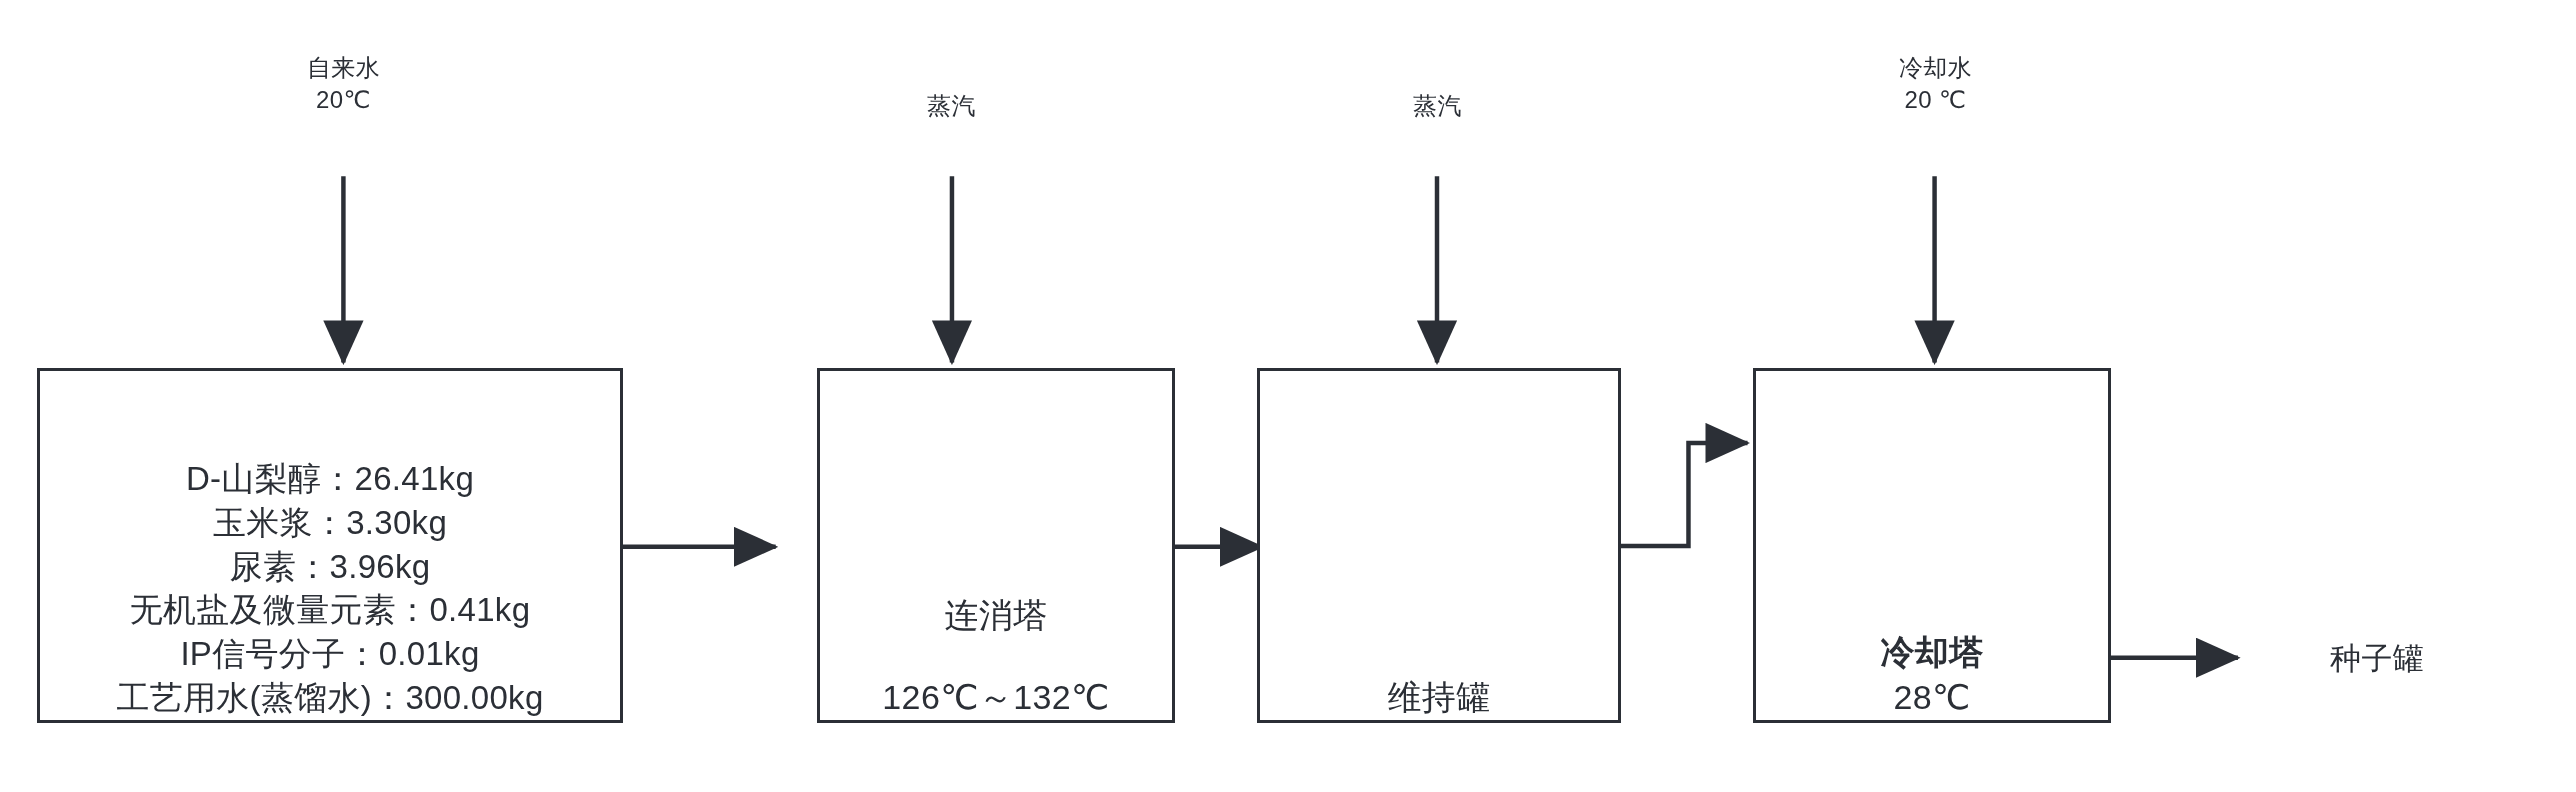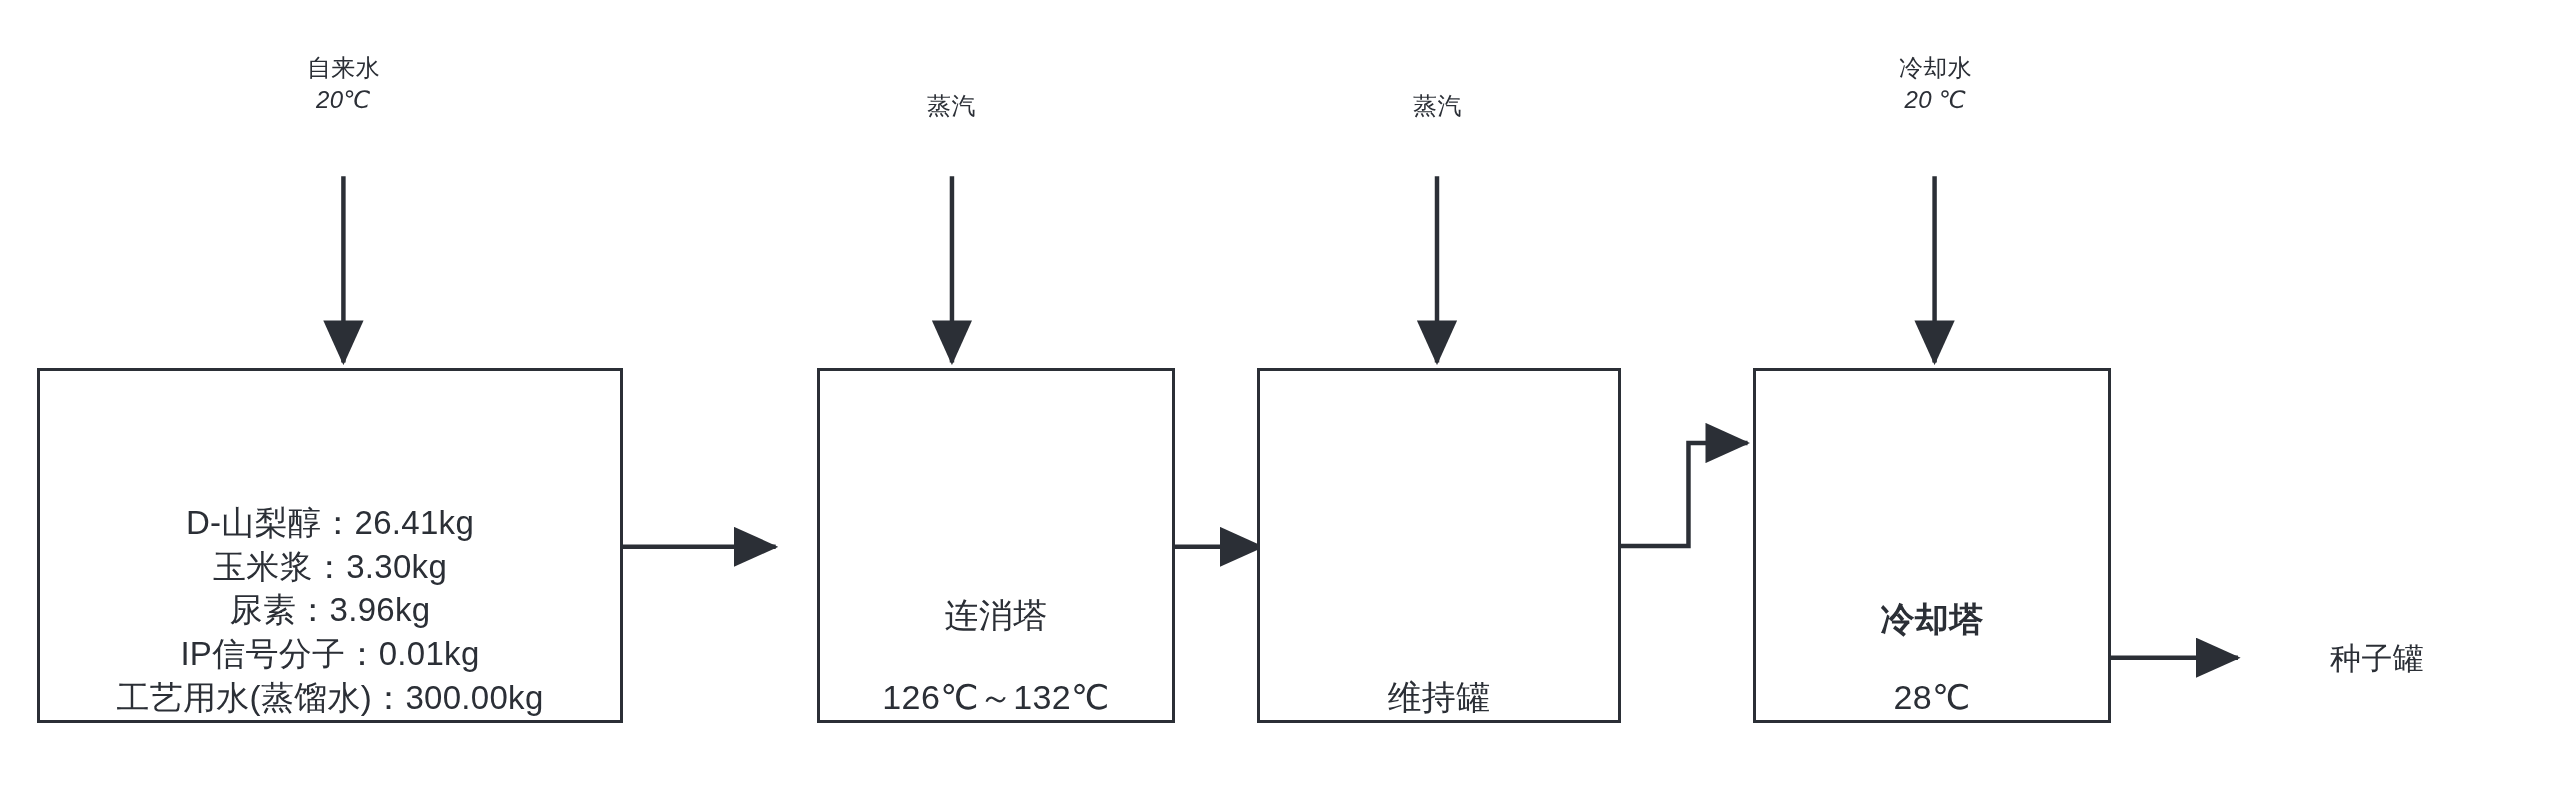--- a/index.html
+++ b/index.html
@@ -65,21 +65,21 @@
 
   
   .stream-label {
     position: absolute;
     text-align: center;
     font-size: 24px;
     line-height: 1.33;
     white-space: nowrap;
     letter-spacing: 0.4px;
   }
-  .stream-label .l2 { display: block; font-style: italic; }
+  .stream-label .l2 { display: block; }
 
   .end-label {
     position: absolute;
     font-size: 31px;
     line-height: 1.33;
     white-space: nowrap;
     letter-spacing: 0.4px;
   }
 
   
@@ -137,35 +137,36 @@
   <div class="stream-label" style="left:1819px; top:52px; width:233px;">
     <span>冷却水</span>
     <span class="l2">20 ℃</span>
   </div>
 
   <div class="box" style="left:37px; top:368px; width:586px; height:355px;">
     <div class="recipe">
       <div class="recipe-line">D-山梨醇：26.41kg</div>
       <div class="recipe-line">玉米浆：3.30kg</div>
       <div class="recipe-line">尿素：3.96kg</div>
+      <div class="recipe-line">无机盐及微量元素：0.41kg</div>
       <div class="recipe-line">IP信号分子：0.01kg</div>
       <div class="recipe-line">工艺用水(蒸馏水)：300.00kg</div>
     </div>
   </div>
 
   <div class="box" style="left:817px; top:368px; width:358px; height:355px;gap:37px;">
     <div class="box-title">连消塔</div>
     <div class="box-sub">126℃～132℃</div>
   </div>
 
   <div class="box" style="left:1257px; top:368px; width:364px; height:355px;">
     <div class="box-title">维持罐</div>
   </div>
 
-  <div class="box" style="left:1753px; top:368px; width:358px; height:355px;gap:33px;">
+  <div class="box" style="left:1753px; top:368px; width:358px; height:355px;">
     <div class="box-title bold">冷却塔</div>
     <div class="box-sub">28℃</div>
   </div>
 
   <div class="end-label" style="left:2330px; top:638px;">种子罐</div>
 
 </div>
 
 
 </body></html>

